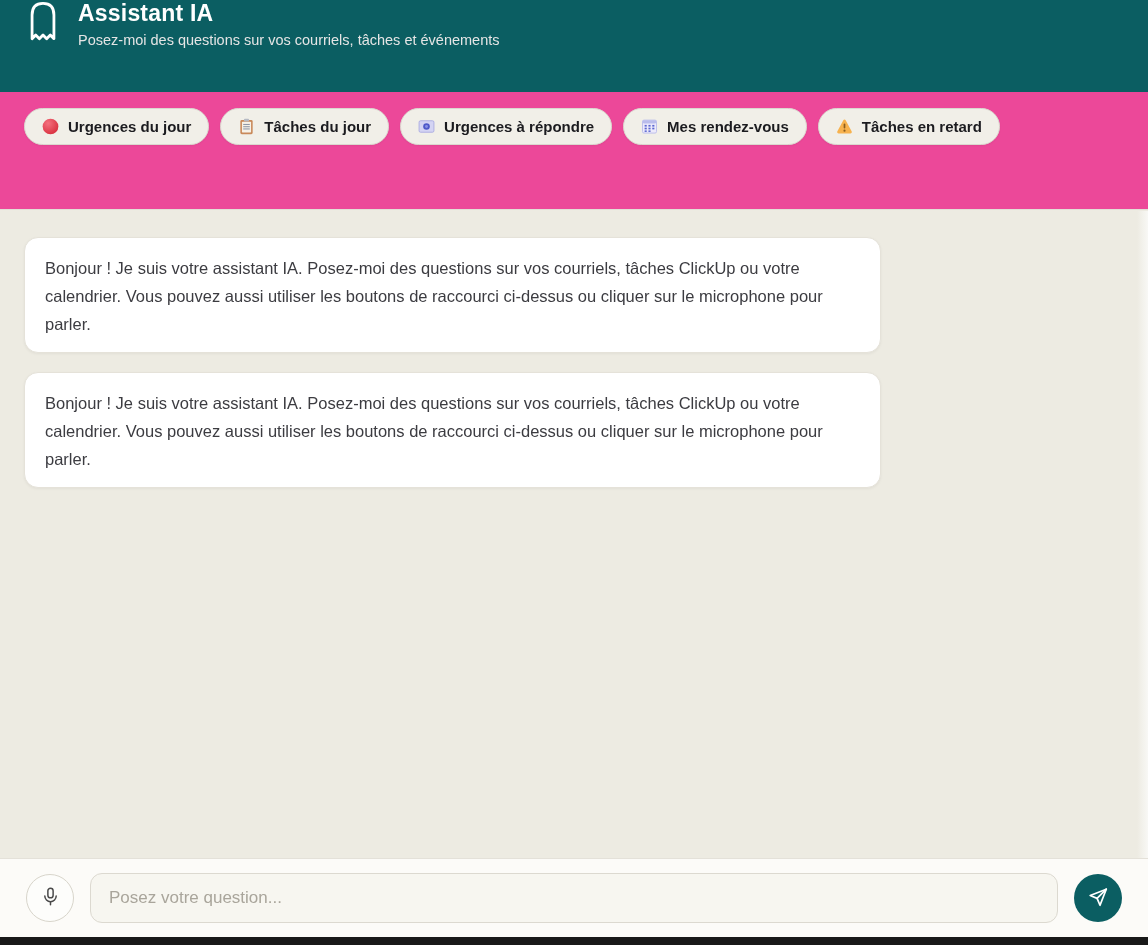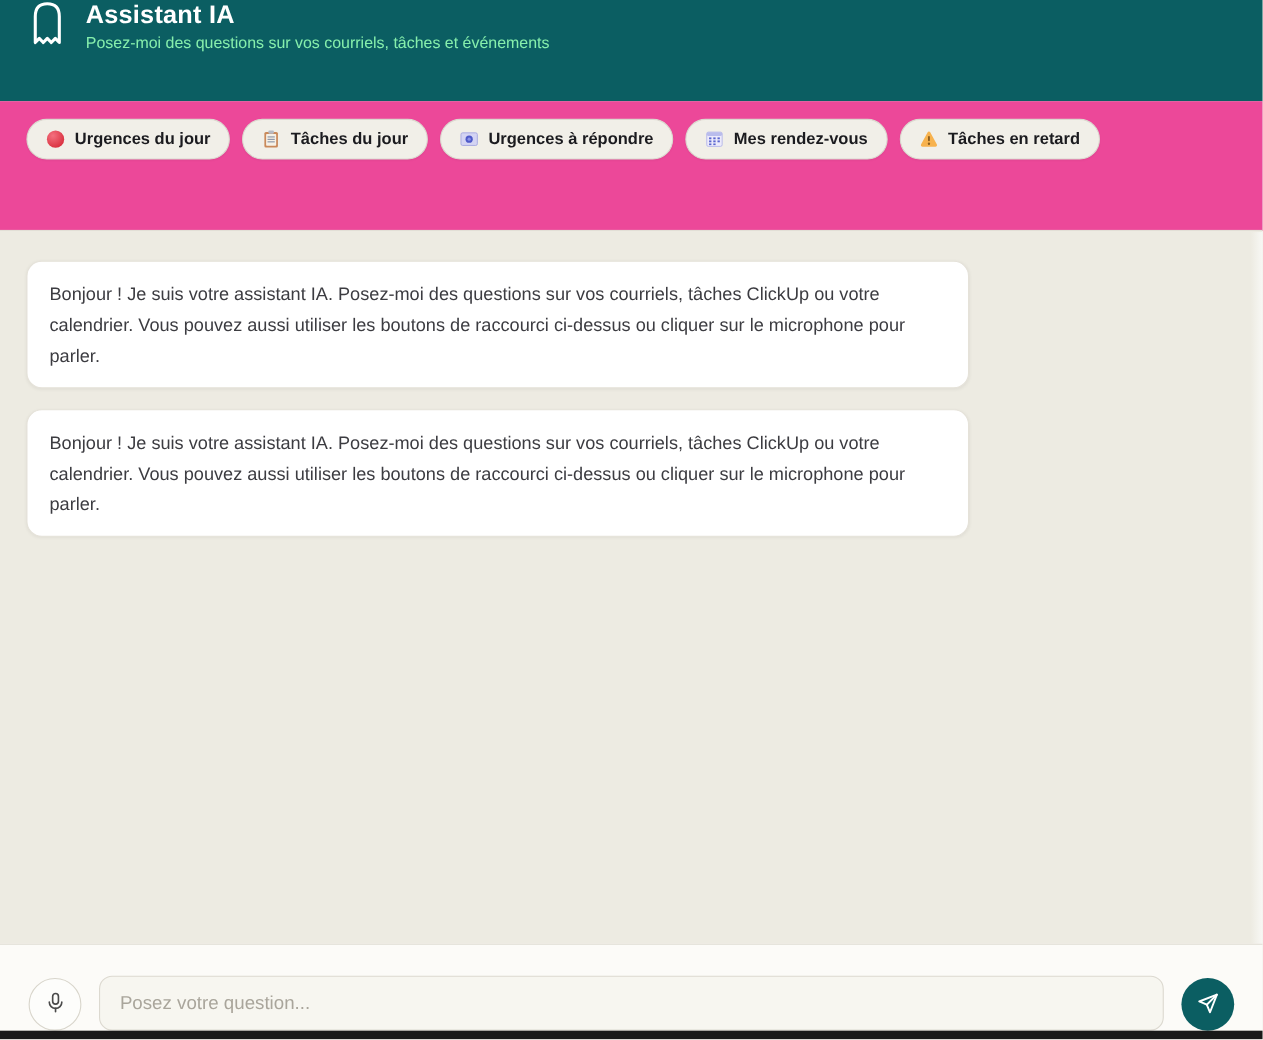--- a/index.html
+++ b/index.html
@@ -5,21 +5,21 @@
   * { margin:0; padding:0; box-sizing:border-box; }
   html,body { width:1148px; height:945px; }
   body { font-family:"Liberation Sans", sans-serif; }
   .app { position:relative; width:1148px; height:945px; background:#edebe2; overflow:hidden; }
 
   
   .header { position:absolute; top:0; left:0; right:0; height:92px; background:#0b5e62;
             display:flex; align-items:flex-start; padding:0 26px; gap:18px; }
   .header .logo { width:34px; height:40px; display:flex; align-items:center; justify-content:center; }
   .header-title { color:#ffffff; font-size:23px; font-weight:bold; letter-spacing:.2px; }
-  .header-subtitle { color:#86efac; font-size:14.5px; margin-top:5px; }
+  .header-subtitle { color:#e5e5e5; font-size:14.5px; margin-top:5px; }
 
   
   .quick-actions { position:absolute; top:92px; left:0; right:0; height:118px; background:#ec4899;
                    border-bottom:1px solid #e2dfd6; padding:16px 24px; display:flex; flex-wrap:wrap;
                    gap:11px 11px; align-content:flex-start; }
   .chip { display:inline-flex; align-items:center; gap:9px; height:37px; padding:0 17px;
           background:#f1efe8; border:1px solid #dbd8cf; border-radius:999px;
           font-size:15px; font-weight:bold; color:#1b1b1f; cursor:pointer;
           box-shadow:0 1px 2px rgba(0,0,0,0.05); white-space:nowrap; font-family:inherit; }
   .chip .ico { width:17px; height:17px; display:inline-flex; align-items:center; justify-content:center; }
@@ -29,21 +29,21 @@
   .chat { position:absolute; top:211px; left:0; right:0; bottom:87px; padding:26px 24px; overflow:hidden; }
   .msg-card { width:857px; background:#ffffff; border:1px solid #e5e2d9; border-radius:14px;
               padding:16px 20px 14px 20px; margin-bottom:19px;
               box-shadow:0 1px 3px rgba(0,0,0,0.05); }
   .msg-text { font-size:16.5px; line-height:28px; color:#3c3c41; }
   .scroll-hint { position:absolute; top:211px; right:0; bottom:87px; width:11px;
                  background:linear-gradient(to right, rgba(250,250,248,0), #f8f8f5); }
 
   
   .composer { position:absolute; left:0; right:0; bottom:8px; height:79px; background:#fcfbf8;
-              border-top:1px solid #e4e1d9; display:flex; align-items:flex-end; padding:0 26px; gap:16px; }
+              border-top:1px solid #e4e1d9; display:flex; align-items:center; padding:0 26px; gap:16px; }
   .mic-btn { width:48px; height:48px; border-radius:50%; background:#fdfdfb; border:1.5px solid #d8d5cb;
              display:flex; align-items:center; justify-content:center; cursor:pointer; flex:0 0 auto; }
   .mic-btn svg { width:21px; height:21px; }
   .question-input { flex:1; height:50px; background:#f7f6f0; border:1px solid #dcd9d0; border-radius:12px;
                     padding:0 18px; font-size:17px; color:#333; outline:none; font-family:inherit; }
   .question-input::placeholder { color:#a9a59b; }
   .send-btn { width:48px; height:48px; border-radius:50%; background:#0b5e62; border:none;
               display:flex; align-items:center; justify-content:center; cursor:pointer; flex:0 0 auto; }
   .send-btn svg { width:22px; height:22px; }
 

